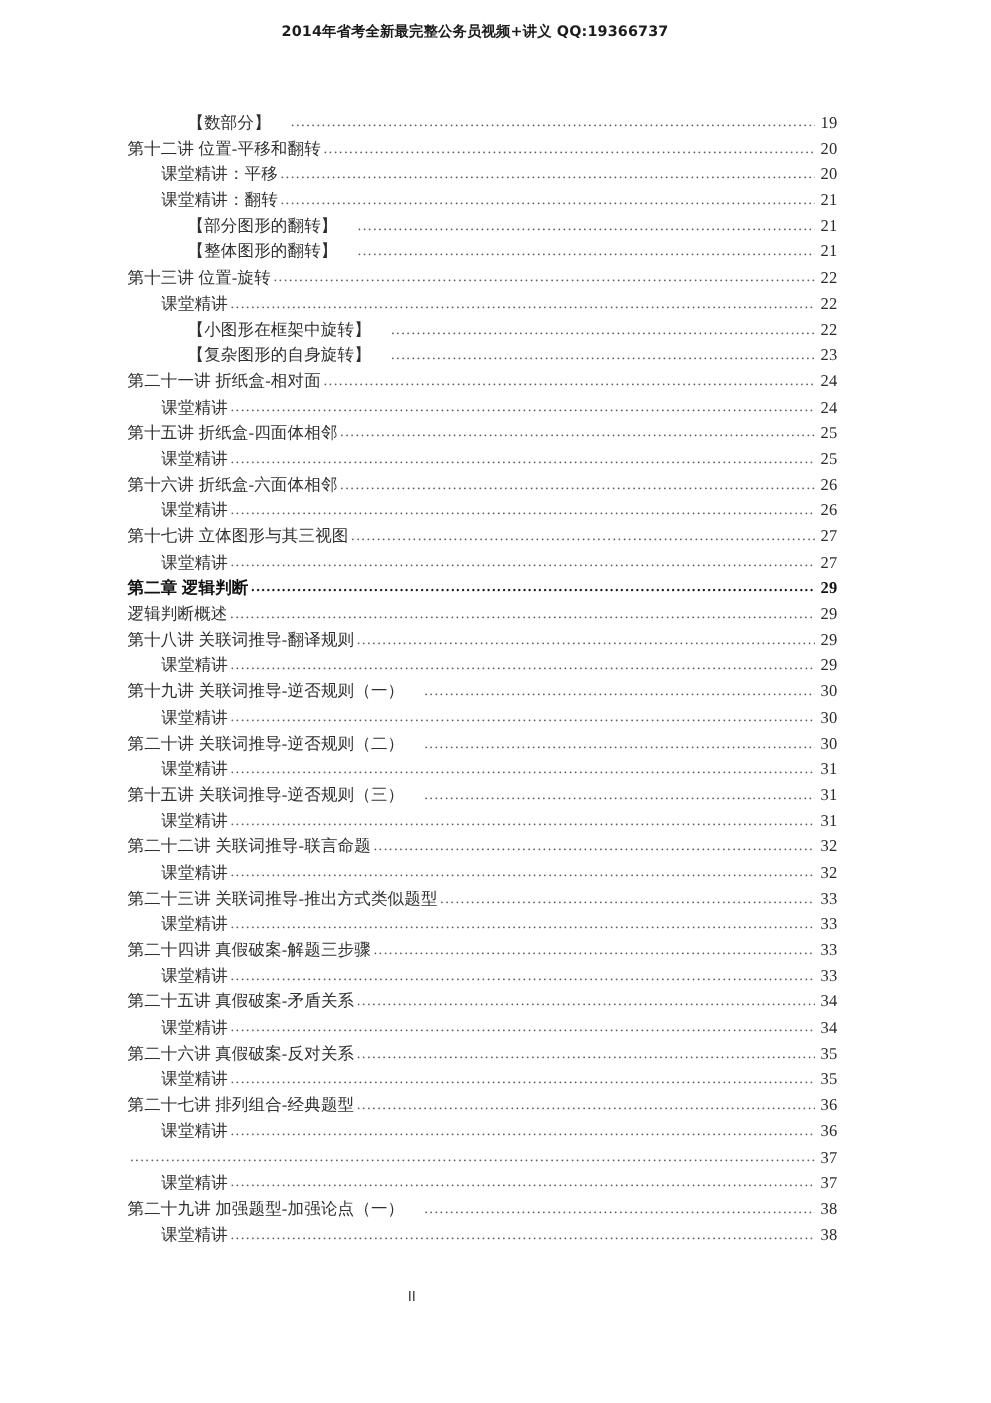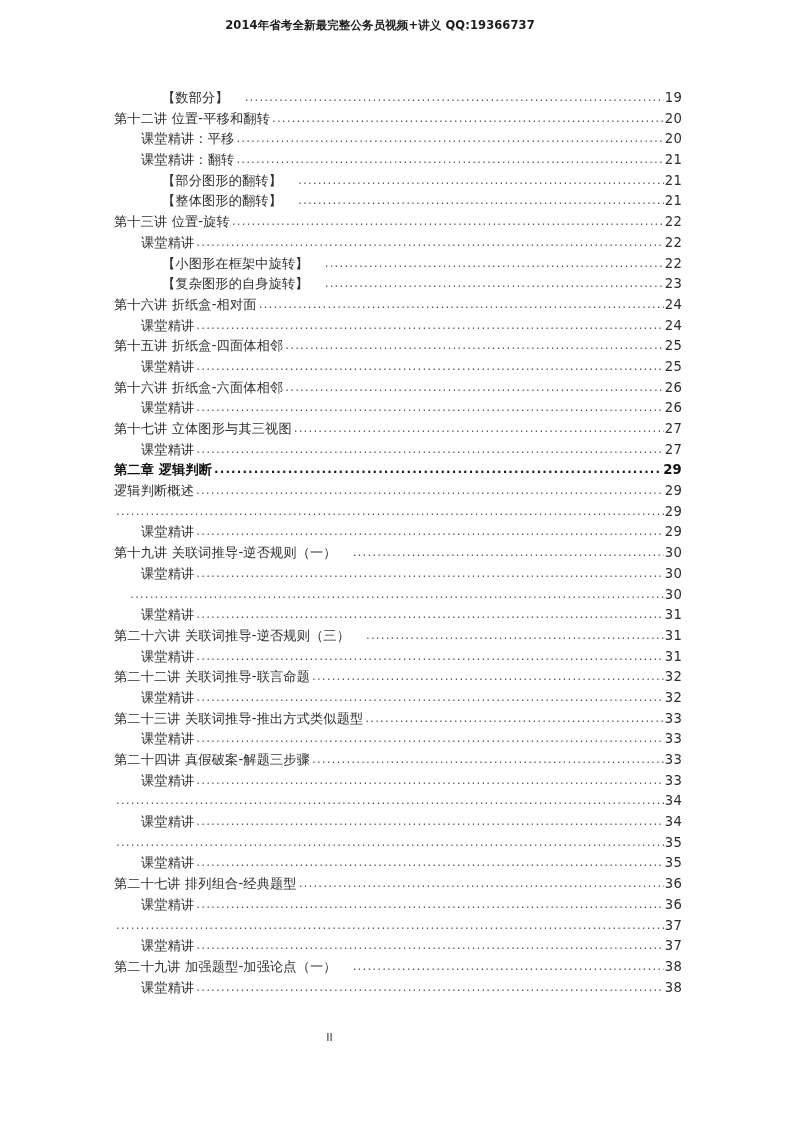--- a/index.html
+++ b/index.html
@@ -29,22 +29,23 @@
     font-weight: 700;
     letter-spacing: 0.1px;
     color: #1c1c1c;
     white-space: nowrap;
   }
 
   
   #toc {
     position: absolute;
     top: 88px;
-    left: 114px;
+    left: 102px;
     width: 568px;
+    font-family: Liberation Serif, serif;
   }
 
   .toc-row {
     display: flex;
     align-items: baseline;
     height: 20.7px;
     font-size: 13.2px;
     line-height: 20.7px;
     white-space: nowrap;
     color: #2f2f2f;
@@ -163,21 +164,21 @@
       <span class="leader"></span>
       <span class="page">22</span>
     </div>
     <div class="toc-row lvl-2b">
       <span class="title">【复杂图形的自身旋转】</span>
       <span class="gap"></span>
       <span class="leader"></span>
       <span class="page">23</span>
     </div>
     <div class="toc-row lvl-0">
-      <span class="title">第十六讲  折纸盒-相对面</span>
+      <span class="title">第二十一讲  折纸盒-相对面</span>
       <span class="leader"></span>
       <span class="page">24</span>
     </div>
     <div class="toc-row lvl-1">
       <span class="title">课堂精讲</span>
       <span class="leader"></span>
       <span class="page">24</span>
     </div>
     <div class="toc-row lvl-0">
       <span class="title">第十五讲  折纸盒-四面体相邻</span>
@@ -213,51 +214,53 @@
       <span class="title">第二章  逻辑判断</span>
       <span class="leader"></span>
       <span class="page">29</span>
     </div>
     <div class="toc-row lvl-0">
       <span class="title">逻辑判断概述</span>
       <span class="leader"></span>
       <span class="page">29</span>
     </div>
     <div class="toc-row lvl-0">
+      <span class="title">第十八讲  关联词推导-翻译规则</span>
       <span class="leader"></span>
       <span class="page">29</span>
     </div>
     <div class="toc-row lvl-1">
       <span class="title">课堂精讲</span>
       <span class="leader"></span>
       <span class="page">29</span>
     </div>
     <div class="toc-row lvl-0">
       <span class="title">第十九讲  关联词推导-逆否规则（一）</span>
       <span class="gap"></span>
       <span class="leader"></span>
       <span class="page">30</span>
     </div>
     <div class="toc-row lvl-1">
       <span class="title">课堂精讲</span>
       <span class="leader"></span>
       <span class="page">30</span>
     </div>
     <div class="toc-row lvl-0">
+      <span class="title">第二十讲  关联词推导-逆否规则（二）</span>
       <span class="gap"></span>
       <span class="leader"></span>
       <span class="page">30</span>
     </div>
     <div class="toc-row lvl-1">
       <span class="title">课堂精讲</span>
       <span class="leader"></span>
       <span class="page">31</span>
     </div>
     <div class="toc-row lvl-0">
-      <span class="title">第二十六讲  关联词推导-逆否规则（三）</span>
+      <span class="title">第十五讲  关联词推导-逆否规则（三）</span>
       <span class="gap"></span>
       <span class="leader"></span>
       <span class="page">31</span>
     </div>
     <div class="toc-row lvl-1">
       <span class="title">课堂精讲</span>
       <span class="leader"></span>
       <span class="page">31</span>
     </div>
     <div class="toc-row lvl-0">
@@ -284,29 +287,31 @@
       <span class="title">第二十四讲  真假破案-解题三步骤</span>
       <span class="leader"></span>
       <span class="page">33</span>
     </div>
     <div class="toc-row lvl-1">
       <span class="title">课堂精讲</span>
       <span class="leader"></span>
       <span class="page">33</span>
     </div>
     <div class="toc-row lvl-0">
+      <span class="title">第二十五讲  真假破案-矛盾关系</span>
       <span class="leader"></span>
       <span class="page">34</span>
     </div>
     <div class="toc-row lvl-1">
       <span class="title">课堂精讲</span>
       <span class="leader"></span>
       <span class="page">34</span>
     </div>
     <div class="toc-row lvl-0">
+      <span class="title">第二十六讲  真假破案-反对关系</span>
       <span class="leader"></span>
       <span class="page">35</span>
     </div>
     <div class="toc-row lvl-1">
       <span class="title">课堂精讲</span>
       <span class="leader"></span>
       <span class="page">35</span>
     </div>
     <div class="toc-row lvl-0">
       <span class="title">第二十七讲  排列组合-经典题型</span>

